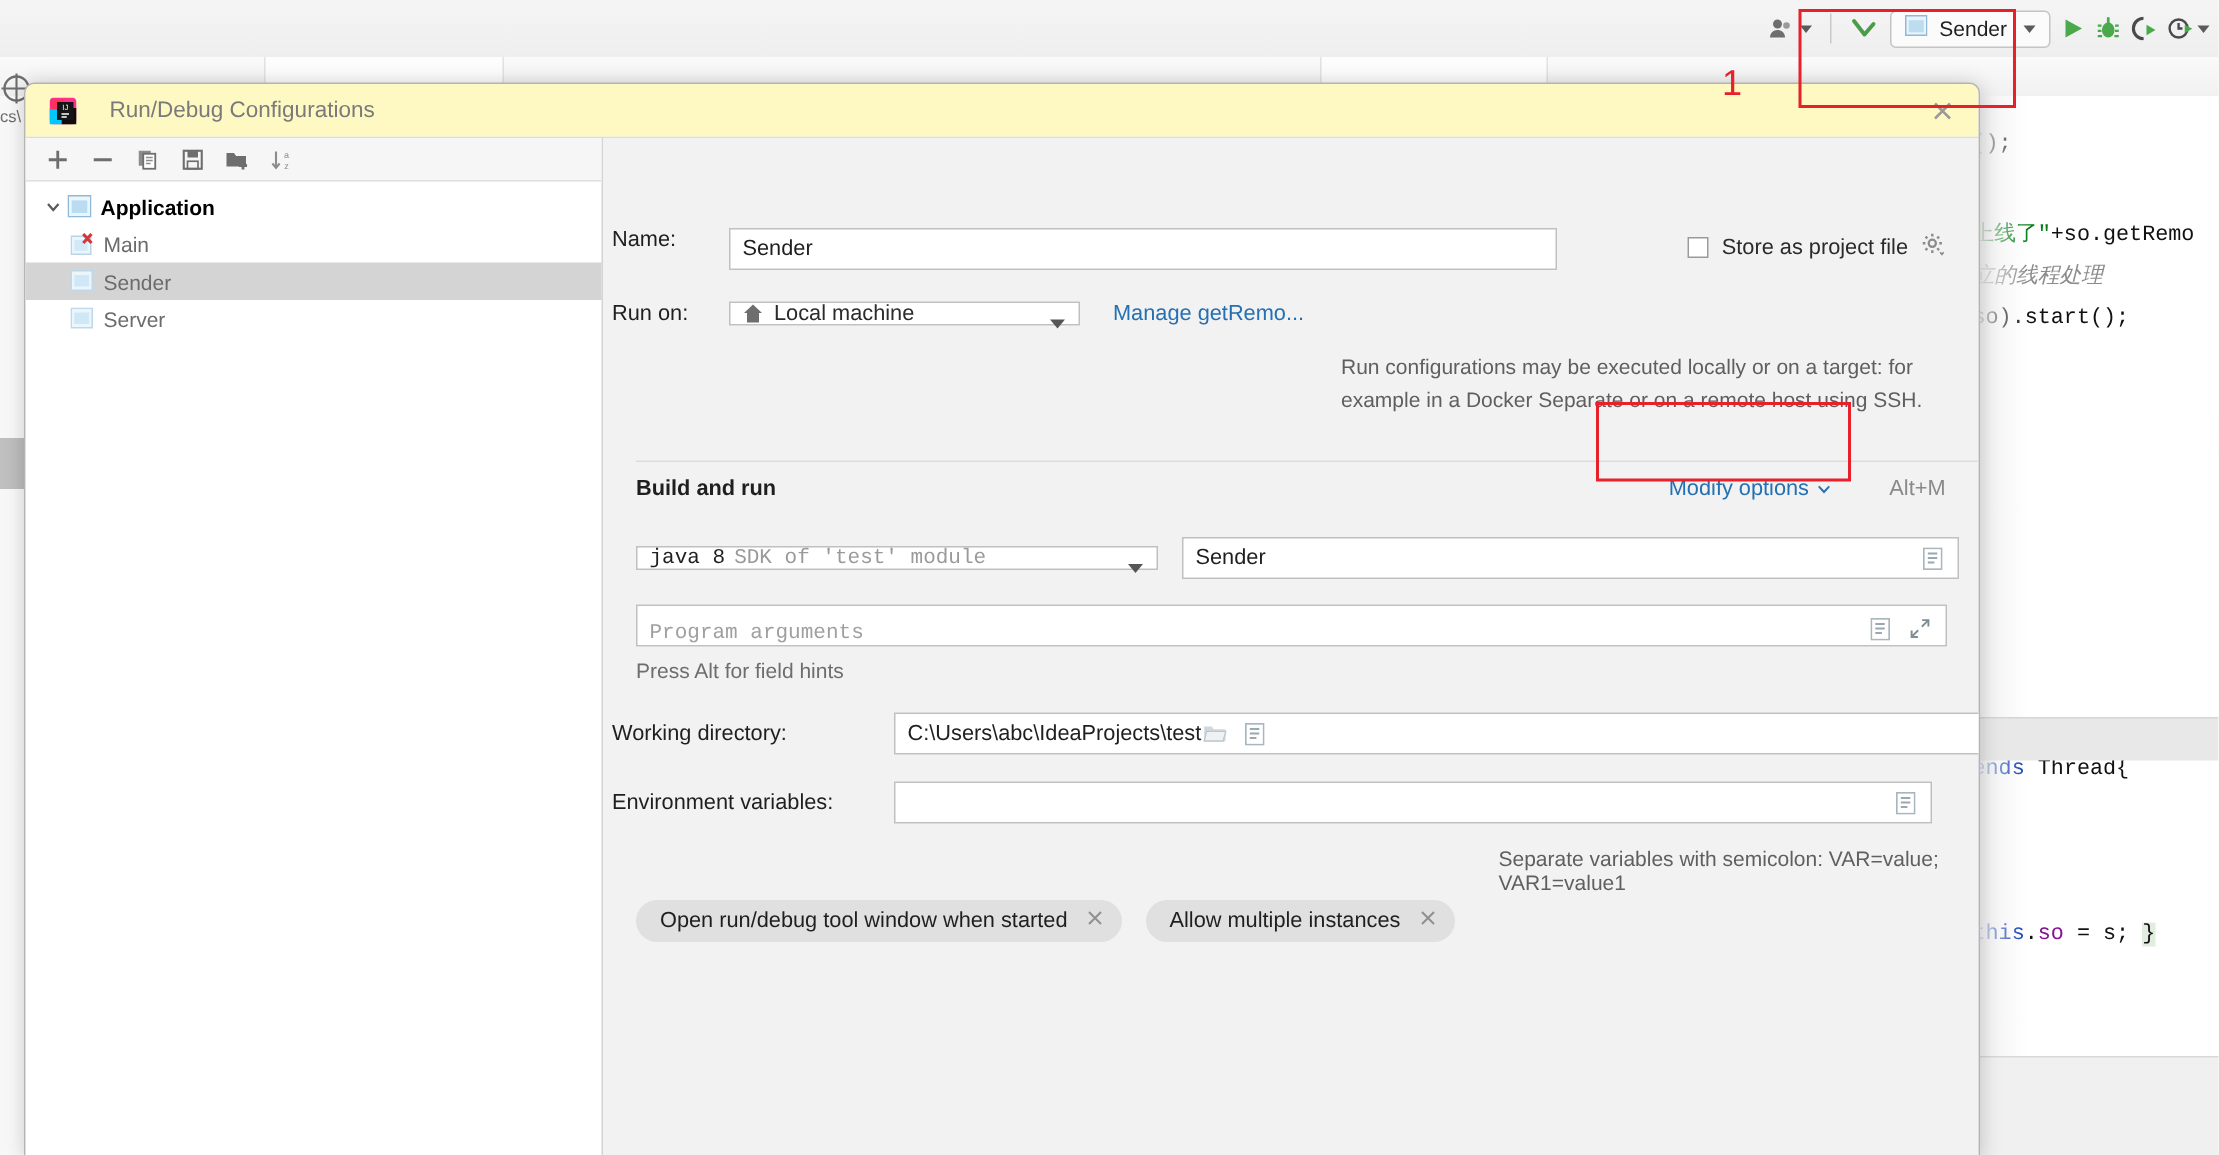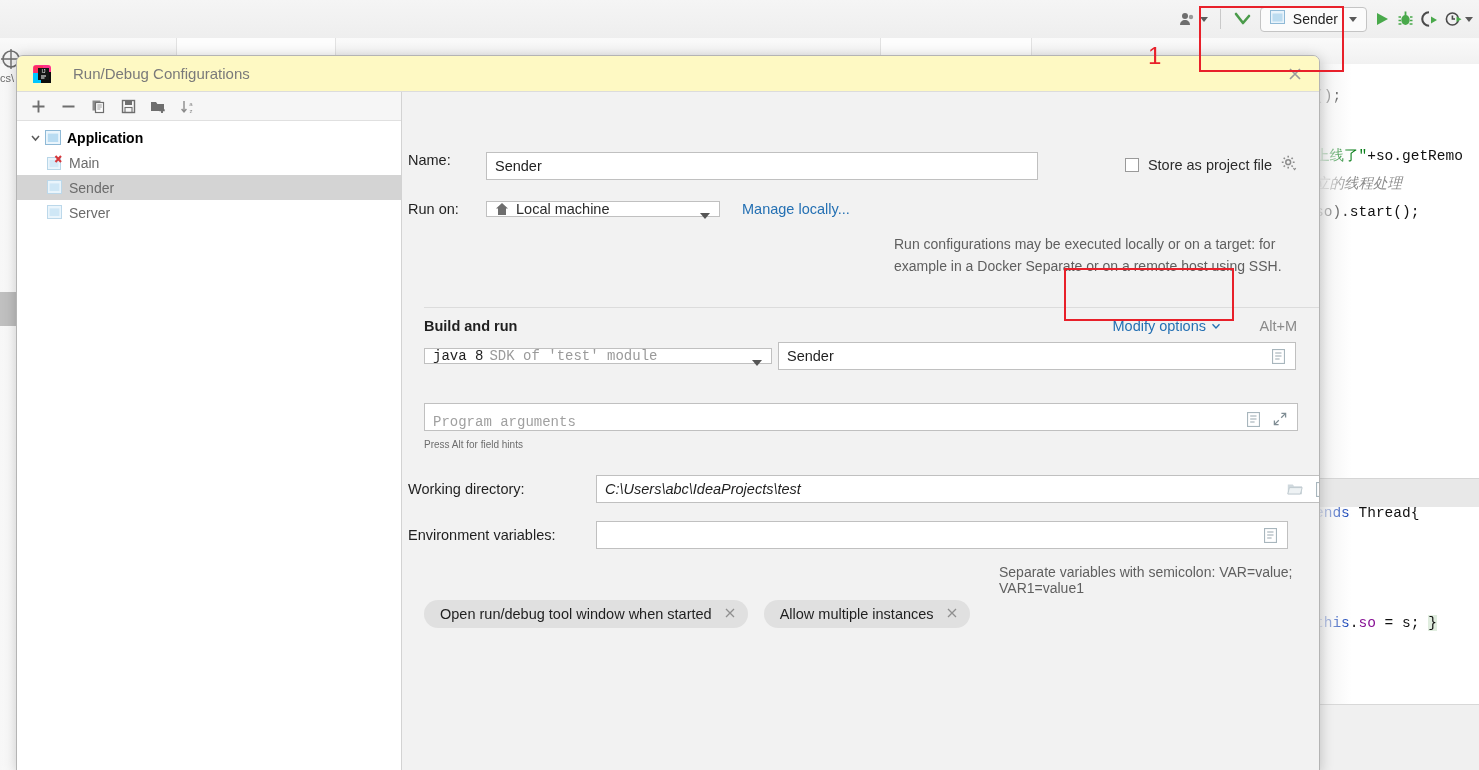--- a/index.html
+++ b/index.html
@@ -93,27 +93,27 @@
     display:flex;align-items:center;padding:0 8px;font-size:14.5px;position:relative;
   }
   .combo .arrow{position:absolute;right:9px;top:11px;width:0;height:0;
     border-left:5px solid transparent;border-right:5px solid transparent;border-top:6px solid #555;}
   .link{color:#2470b3;font-size:14.5px;}
   #runon-desc{position:absolute;left:492px;top:141px;width:520px;font-size:14px;color:#5f5f5f;line-height:22px;}
   #divider{position:absolute;left:22px;top:215px;width:1258px;height:1px;background:#dcdcdc;}
   #build-run-header{position:absolute;left:22px;top:226px;font-size:14.5px;font-weight:bold;color:#1f1f1f;}
   #modify-options{position:absolute;right:98px;top:226px;display:flex;align-items:center;gap:5px;}
   #alt-m{position:absolute;right:22px;top:226px;font-size:14.5px;color:#8a8a8a;}
-  #jdk-row{position:absolute;left:22px;top:250px;display:flex;align-items:center;gap:6px;border-radius:11px;}
+  #jdk-row{position:absolute;left:22px;top:266px;display:flex;align-items:center;gap:16px;border-radius:11px;}
   #jdk-combo{width:348px;}
   .jdk-dark{color:#1f1f1f;font-family:"Liberation Mono", monospace;font-size:14px;}
   .jdk-gray{color:#9a9a9a;font-family:"Liberation Mono", monospace;font-size:14px;margin-left:6px;}
   #mainclass-field{width:518px;position:relative;}
   #progargs-field{position:absolute;left:22px;top:311px;width:874px;position:absolute;}
-  #alt-hint{position:absolute;left:22px;top:347px;font-size:10px;color:#6d6d6d;}
+  #alt-hint{position:absolute;left:22px;top:347px;font-size:14px;color:#6d6d6d;}
   #workdir-row{position:absolute;left:6px;top:383px;display:flex;align-items:center;}
   #envvar-row{position:absolute;left:6px;top:429px;display:flex;align-items:center;}
   #env-hint{position:absolute;left:597px;top:472px;font-size:14px;color:#5f5f5f;}
   #chips{position:absolute;left:22px;top:508px;display:flex;gap:16px;}
   .chip{
     background:#e0e0e0;border-radius:14px;height:28px;display:flex;align-items:center;
     padding:0 12px 0 16px;gap:12px;font-size:14.5px;color:#1f1f1f;
   }
   .field-ico{width:18px;height:22px;display:flex;align-items:center;justify-content:center;flex:0 0 auto;}
   
@@ -356,21 +356,21 @@
         <span class="lbl" style="width:78px;">Run on:</span>
         <span class="combo" style="width:234px;">
           <span style="margin-right:7px;display:inline-flex;">
             <svg width="14" height="14" viewBox="0 0 14 14">
               <path d="M7 1 L13 6.6 H11 V13 H3 V6.6 H1 Z" fill="#6e6e6e"></path>
             </svg>
           </span>
           <span>Local machine</span>
           <i class="arrow"></i>
         </span>
-        <span class="link" style="margin-left:22px;">Manage locally...</span>
+        <span class="link" style="margin-left:22px;">Manage getRemo...</span>
       </div>
 
       <div id="runon-desc">
         <div>Run configurations may be executed locally or on a target: for</div>
         <div>example in a Docker Separate or on a remote host using SSH.</div>
       </div>
 
       <div id="divider"></div>
 
       <div id="build-run-header">Build and run</div>
@@ -415,21 +415,21 @@
               <path d="M5.6 12.6 H1.4 V8.4 M1.4 12.6 L5.8 8.2" stroke="#7f8d94" stroke-width="1.3" fill="none"></path>
             </svg>
           </span>
         </span>
       </span>
 
       <div id="alt-hint">Press Alt for field hints</div>
 
       <div id="workdir-row">
         <span class="lbl" style="width:188px;">Working directory:</span>
-        <span class="textfield" style="width:744px;justify-content:space-between;font-style:italic;">
+        <span class="textfield" style="width:744px;justify-content:flex-start;">
           <span>C:\Users\abc\IdeaProjects\test</span>
           <span style="display:flex;gap:9px;align-items:center;">
             <span class="field-ico">
               <svg width="16" height="14" viewBox="0 0 16 14">
                 <path d="M0.8 2.4 h5 l1.3 1.8 H15 v8 H0.8 Z" fill="#cfd8dd"></path>
                 <path d="M2.4 5.6 H15.2 L13.4 12 H0.8 Z" fill="#eef2f4" stroke="#bcc7cd" stroke-width="0.9"></path>
               </svg>
             </span>
             <span class="field-ico">
               <svg width="13" height="15" viewBox="0 0 13 15">

